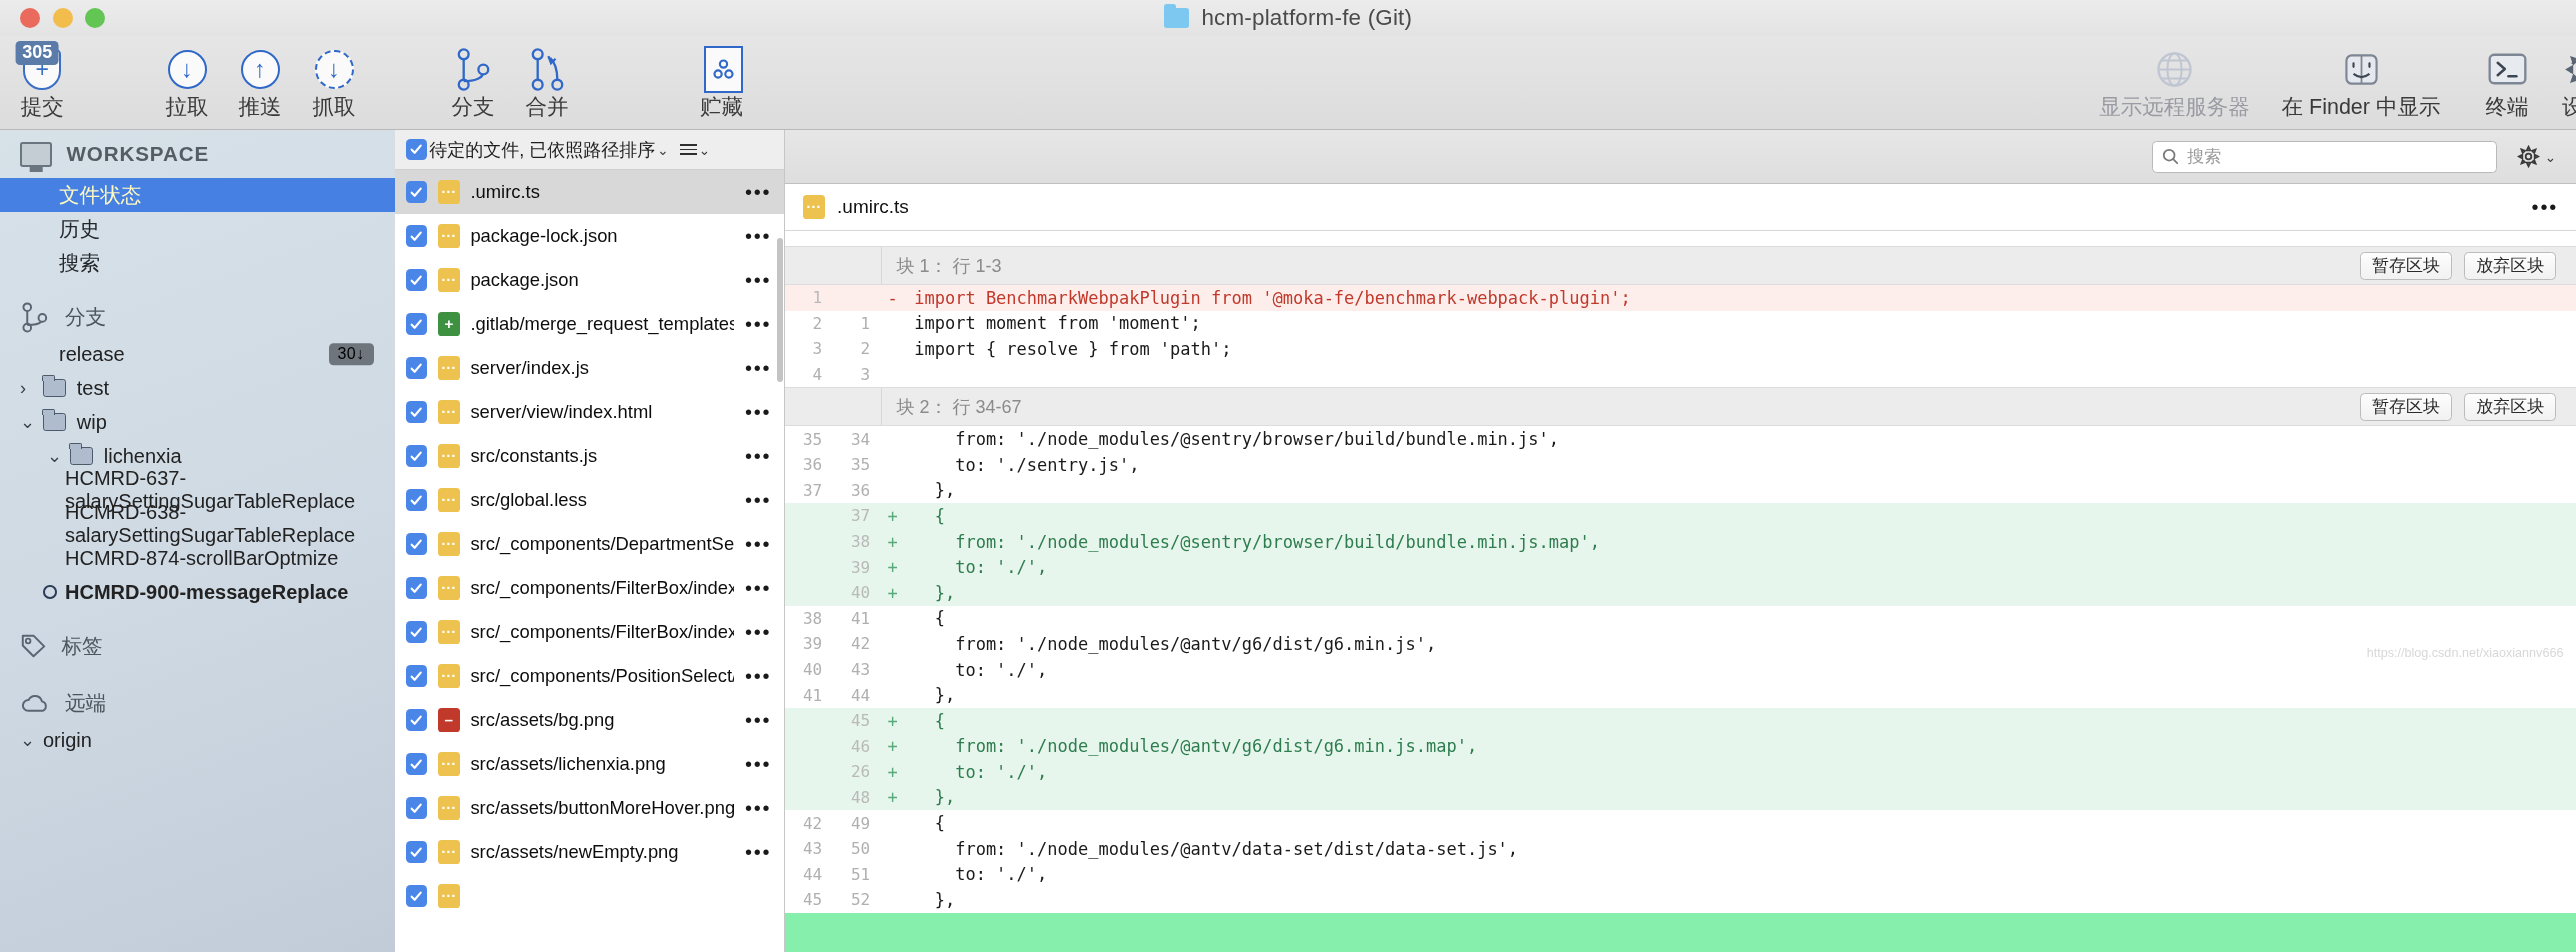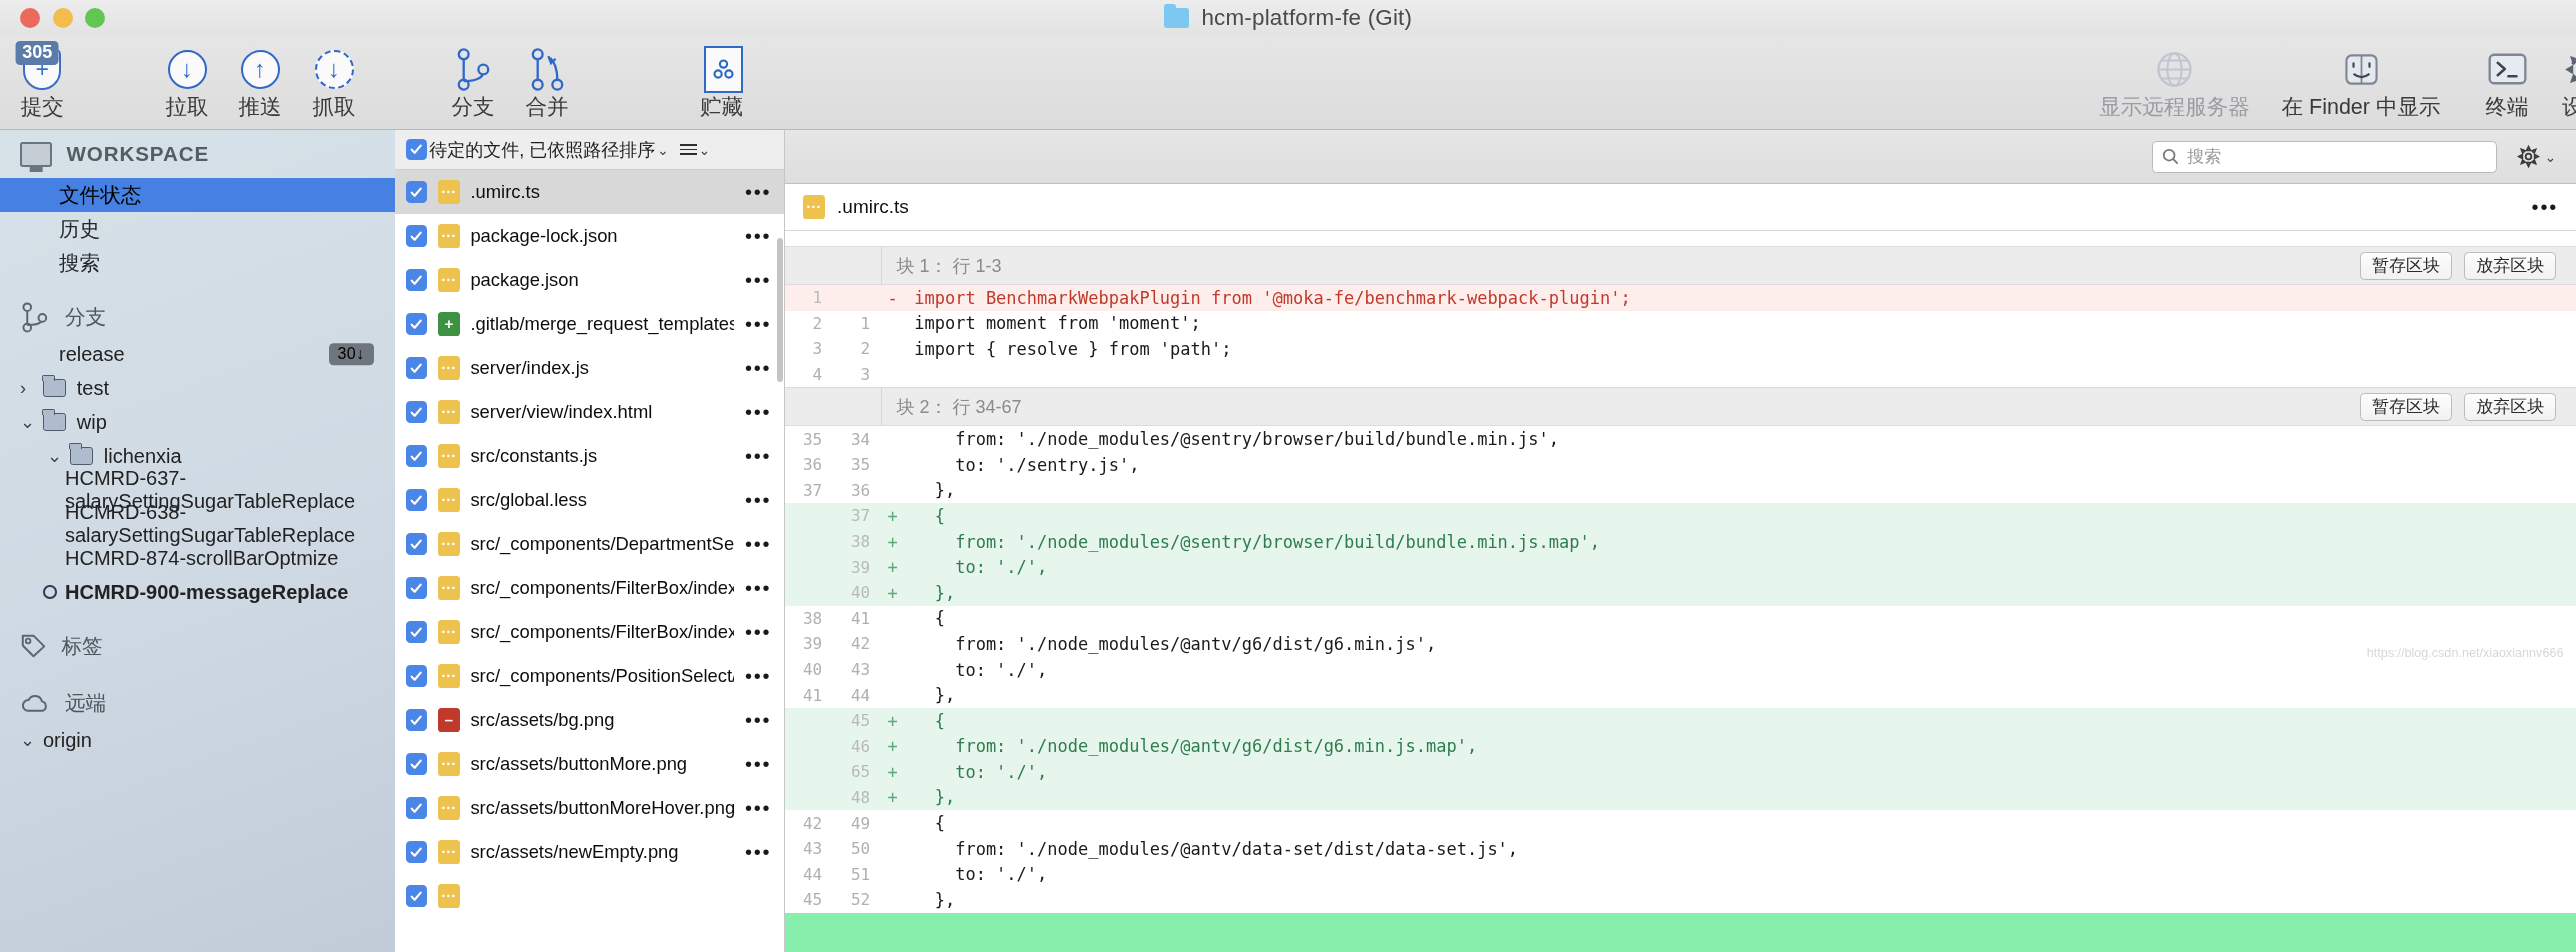--- a/index.html
+++ b/index.html
@@ -84,21 +84,21 @@
   }
   .ws-row { display:flex; align-items:center; gap:14.4px; height:48px; padding-left:20px; }
   .ws-label { font-size:20.6px; font-weight:700; color:#555c63; letter-spacing:0.9px; }
   .monitor { width:32px;height:25px;border:2.7px solid #6b7580;border-radius:2.7px;background:#c4ccd4; position:relative;}
   .monitor::after{content:"";position:absolute;left:50%;transform:translateX(-50%);bottom:-7.2px;width:12.6px;height:4.5px;background:#6b7580;}
 
   .nav-item {
     height:34px; display:flex; align-items:center;
     padding-left:59px; font-size:20.6px; color:#23272b;
   }
-  .nav-item.active { background:#4680e2; color:#000000; }
+  .nav-item.active { background:#4680e2; color:#fef9c3; }
 
   .sec-head { display:flex; align-items:center; gap:14.4px; height:41px; padding-left:20px; margin-top:16px;}
   .sec-label { font-size:20.6px; color:#4d555d; }
 
   .tree-row {
     height:34px; display:flex; align-items:center; font-size:20px; color:#222;
     position:relative; padding-left:59px;
   }
   .tree-row .chev { position:absolute; font-size:18px; color:#38414c; }
   .folder-ico {
@@ -580,21 +580,21 @@
           <span class="fl-name">src/assets/bg.png</span>
           <span class="dots">•••</span>
         </div>
         <div class="fl-row">
           <span class="chk">
             <svg viewBox="0 0 16 16">
               <path d="M3 8.5 L6.3 12 L13 4" stroke="#fff" stroke-width="2.4" fill="none" stroke-linecap="round" stroke-linejoin="round"></path>
             </svg>
           </span>
           <span class="status-ico modified">···</span>
-          <span class="fl-name">src/assets/buttonMore.png</span>
+          <span class="fl-name">src/assets/lichenxia.png</span>
           <span class="dots">•••</span>
         </div>
         <div class="fl-row">
           <span class="chk">
             <svg viewBox="0 0 16 16">
               <path d="M3 8.5 L6.3 12 L13 4" stroke="#fff" stroke-width="2.4" fill="none" stroke-linecap="round" stroke-linejoin="round"></path>
             </svg>
           </span>
           <span class="status-ico modified">···</span>
           <span class="fl-name">src/assets/buttonMoreHover.png</span>
@@ -764,21 +764,21 @@
         <span class="code-txt">   {</span>
       </div>
       <div class="code-line add">
         <span class="ln"></span>
         <span class="ln">46</span>
         <span class="marker">+</span>
         <span class="code-txt">     from: './node_modules/@antv/g6/dist/g6.min.js.map',</span>
       </div>
       <div class="code-line add">
         <span class="ln"></span>
-        <span class="ln">65</span>
+        <span class="ln">26</span>
         <span class="marker">+</span>
         <span class="code-txt">     to: './',</span>
       </div>
       <div class="code-line add">
         <span class="ln"></span>
         <span class="ln">48</span>
         <span class="marker">+</span>
         <span class="code-txt">   },</span>
       </div>
       <div class="code-line ctx">

